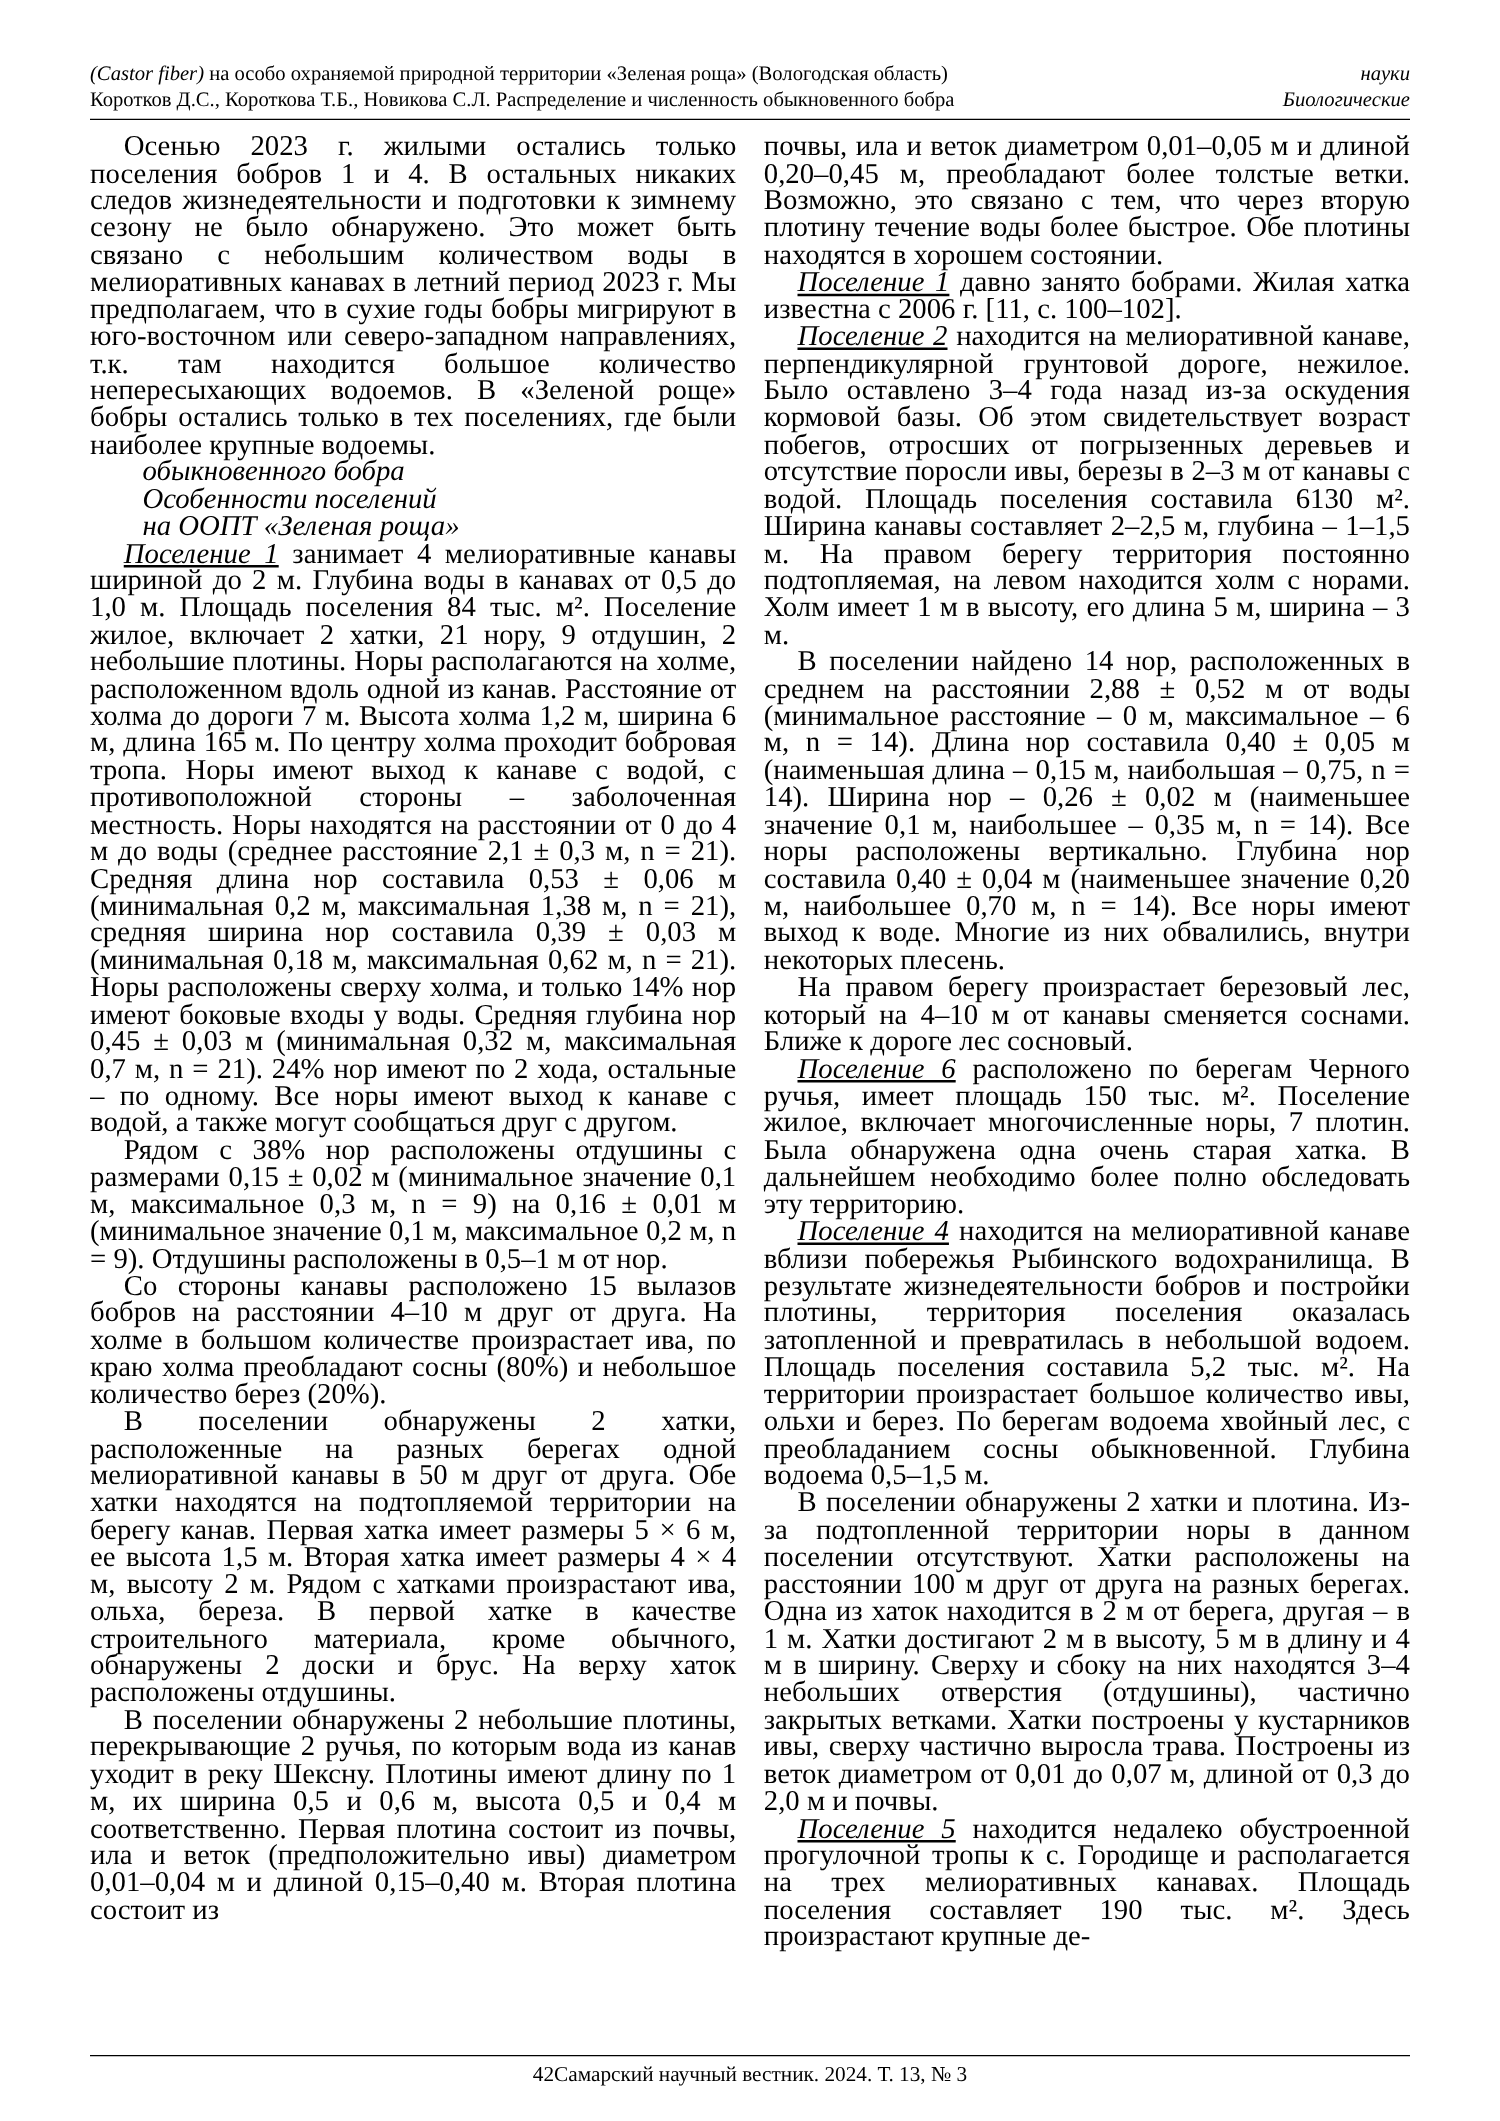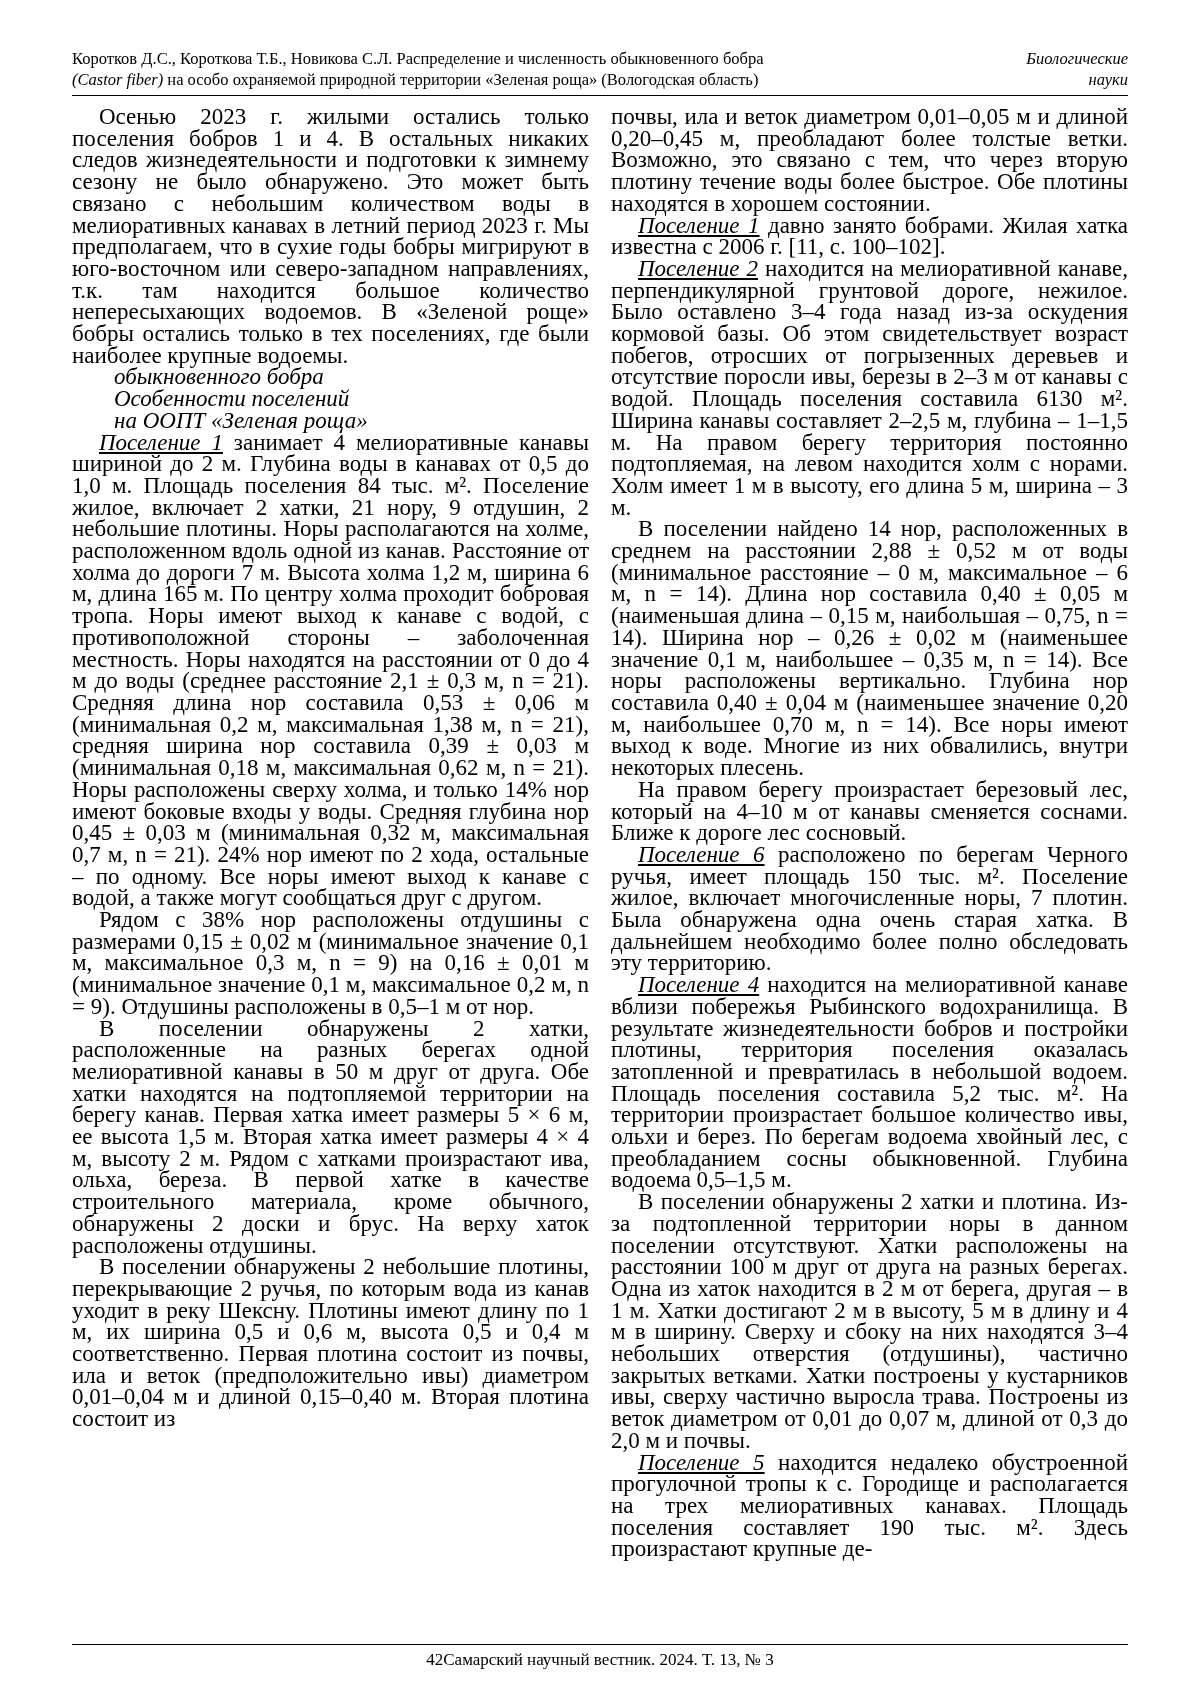--- a/index.html
+++ b/index.html
@@ -55,41 +55,42 @@
     padding-top: 4px;
   }
 </style>
 </head>
 <body>
 
 <div class="page">
 
   <header class="hdr">
     <div class="hdr-row">
+      <span class="hdr-left"><span class="italic">(Castor fiber)</span><span> на особо охраняемой природной территории «Зеленая роща» (Вологодская область)</span></span>
+      <span class="hdr-right">науки</span>
+    </div>
+    <div class="hdr-row">
       <span class="hdr-left">Коротков Д.С., Короткова Т.Б., Новикова С.Л. Распределение и численность обыкновенного бобра</span>
       <span class="hdr-right">Биологические</span>
-    </div>
-    <div class="hdr-row">
-      <span class="hdr-left"><span class="italic">(Castor fiber)</span><span> на особо охраняемой природной территории «Зеленая роща» (Вологодская область)</span></span>
-      <span class="hdr-right">науки</span>
     </div>
     <hr class="rule">
   </header>
 
   <main class="body-wrap">
     <div class="columns">
       <div class="col">
         <p class="para"><span>Осенью 2023 г. жилыми остались только поселения бобров 1 и 4. В остальных никаких следов жизнедеятельности и подготовки к зимнему сезону не было обнаружено. Это может быть связано с небольшим количеством воды в мелиоративных канавах в летний период 2023 г. Мы предполагаем, что в сухие годы бобры мигрируют в юго-восточном или северо-западном направлениях, т.к. там находится большое количество непересыхающих водоемов. В «Зеленой роще» бобры остались только в тех поселениях, где были наиболее крупные водоемы.</span></p>
         <div class="subheading">
           <div>обыкновенного бобра</div>
           <div>Особенности поселений</div>
           <div>на ООПТ «Зеленая роща»</div>
         </div>
         <p class="para"><span class="lead">Поселение 1</span><span> занимает 4 мелиоративные канавы шириной до 2 м. Глубина воды в канавах от 0,5 до 1,0 м. Площадь поселения 84 тыс. м². Поселение жилое, включает 2 хатки, 21 нору, 9 отдушин, 2 небольшие плотины. Норы располагаются на холме, расположенном вдоль одной из канав. Расстояние от холма до дороги 7 м. Высота холма 1,2 м, ширина 6 м, длина 165 м. По центру холма проходит бобровая тропа. Норы имеют выход к канаве с водой, с противоположной стороны – заболоченная местность. Норы находятся на расстоянии от 0 до 4 м до воды (среднее расстояние 2,1 ± 0,3 м, n = 21). Средняя длина нор составила 0,53 ± 0,06 м (минимальная 0,2 м, максимальная 1,38 м, n = 21), средняя ширина нор составила 0,39 ± 0,03 м (минимальная 0,18 м, максимальная 0,62 м, n = 21). Норы расположены сверху холма, и только 14% нор имеют боковые входы у воды. Средняя глубина нор 0,45 ± 0,03 м (минимальная 0,32 м, максимальная 0,7 м, n = 21). 24% нор имеют по 2 хода, остальные – по одному. Все норы имеют выход к канаве с водой, а также могут сообщаться друг с другом.</span></p>
         <p class="para"><span>Рядом с 38% нор расположены отдушины с размерами 0,15 ± 0,02 м (минимальное значение 0,1 м, максимальное 0,3 м, n = 9) на 0,16 ± 0,01 м (минимальное значение 0,1 м, максимальное 0,2 м, n = 9). Отдушины расположены в 0,5–1 м от нор.</span></p>
+        <p class="para"><span>Со стороны канавы расположено 15 вылазов бобров на расстоянии 4–10 м друг от друга. На холме в большом количестве произрастает ива, по краю холма преобладают сосны (80%) и небольшое количество берез (20%).</span></p>
         <p class="para"><span>В поселении обнаружены 2 хатки, расположенные на разных берегах одной мелиоративной канавы в 50 м друг от друга. Обе хатки находятся на подтопляемой территории на берегу канав. Первая хатка имеет размеры 5 × 6 м, ее высота 1,5 м. Вторая хатка имеет размеры 4 × 4 м, высоту 2 м. Рядом с хатками произрастают ива, ольха, береза. В первой хатке в качестве строительного материала, кроме обычного, обнаружены 2 доски и брус. На верху хаток расположены отдушины.</span></p>
         <p class="para"><span>В поселении обнаружены 2 небольшие плотины, перекрывающие 2 ручья, по которым вода из канав уходит в реку Шексну. Плотины имеют длину по 1 м, их ширина 0,5 и 0,6 м, высота 0,5 и 0,4 м соответственно. Первая плотина состоит из почвы, ила и веток (предположительно ивы) диаметром 0,01–0,04 м и длиной 0,15–0,40 м. Вторая плотина состоит из</span></p>
       </div>
 
       <div class="col">
         <p class="para no-indent"><span>почвы, ила и веток диаметром 0,01–0,05 м и длиной 0,20–0,45 м, преобладают более толстые ветки. Возможно, это связано с тем, что через вторую плотину течение воды более быстрое. Обе плотины находятся в хорошем состоянии.</span></p>
         <p class="para"><span class="lead">Поселение 1</span><span> давно занято бобрами. Жилая хатка известна с 2006 г. [11, с. 100–102].</span></p>
         <p class="para"><span class="lead">Поселение 2</span><span> находится на мелиоративной канаве, перпендикулярной грунтовой дороге, нежилое. Было оставлено 3–4 года назад из-за оскудения кормовой базы. Об этом свидетельствует возраст побегов, отросших от погрызенных деревьев и отсутствие поросли ивы, березы в 2–3 м от канавы с водой. Площадь поселения составила 6130 м². Ширина канавы составляет 2–2,5 м, глубина – 1–1,5 м. На правом берегу территория постоянно подтопляемая, на левом находится холм с норами. Холм имеет 1 м в высоту, его длина 5 м, ширина – 3 м.</span></p>
         <p class="para"><span>В поселении найдено 14 нор, расположенных в среднем на расстоянии 2,88 ± 0,52 м от воды (минимальное расстояние – 0 м, максимальное – 6 м, n = 14). Длина нор составила 0,40 ± 0,05 м (наименьшая длина – 0,15 м, наибольшая – 0,75, n = 14). Ширина нор – 0,26 ± 0,02 м (наименьшее значение 0,1 м, наибольшее – 0,35 м, n = 14). Все норы расположены вертикально. Глубина нор составила 0,40 ± 0,04 м (наименьшее значение 0,20 м, наибольшее 0,70 м, n = 14). Все норы имеют выход к воде. Многие из них обвалились, внутри некоторых плесень.</span></p>
         <p class="para"><span>На правом берегу произрастает березовый лес, который на 4–10 м от канавы сменяется соснами. Ближе к дороге лес сосновый.</span></p>

